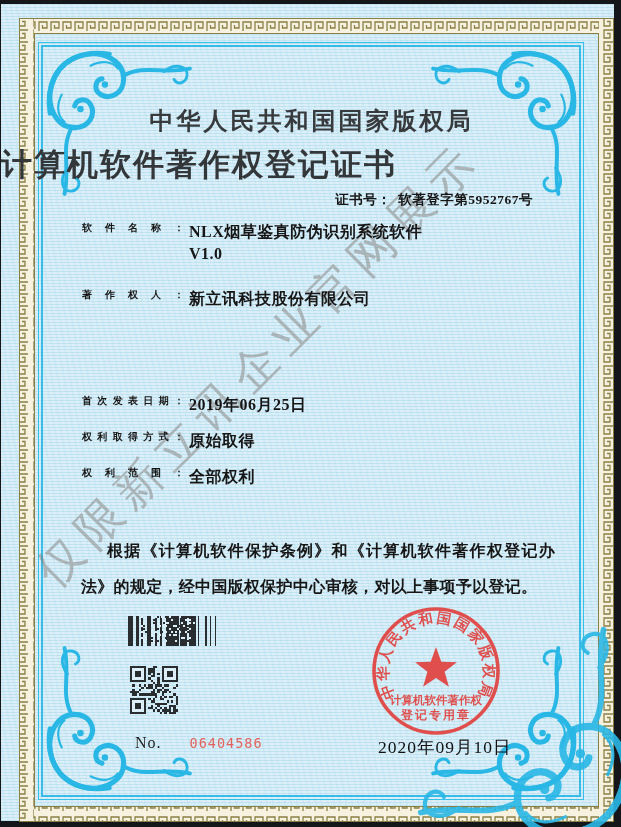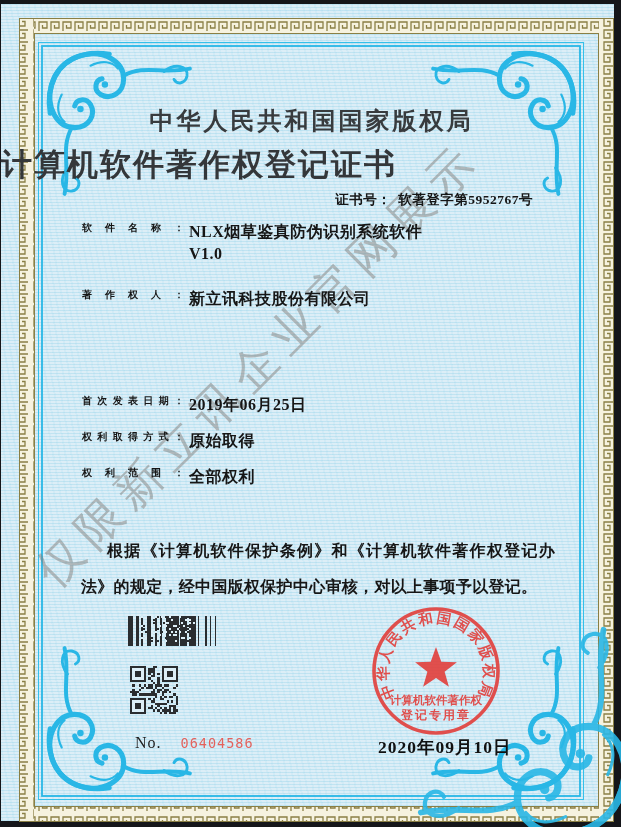--- a/index.html
+++ b/index.html
@@ -54,25 +54,25 @@
     font-size:16px;font-weight:bold;line-height:35.5px;
     text-indent:26px;letter-spacing:.3px;text-align:justify;
   }
   
   .barcode{position:absolute;left:127px;top:612px;width:88px;height:30px;}
   .qrcode{position:absolute;left:129px;top:662px;width:48px;height:48px;}
   .serial{position:absolute;left:106px;top:730px;font-size:16px;}
   .serial .prefix{color:#1d1d1d;letter-spacing:1px;margin-left:28px;}
   .serial .num{
     color:#e4625c;font-family:"DejaVu Sans Mono","Liberation Mono",monospace;
-    font-size:13.5px;letter-spacing:1px;margin-left:15px;
+    font-size:13.5px;letter-spacing:1px;margin-left:24px;
   }
   .issue-date{
     position:absolute;left:377px;top:731px;
-    font-size:17.5px;font-weight:bold;letter-spacing:1px;color:#111;
+    font-size:17.5px;font-weight:normal;letter-spacing:1px;color:#111;
   }
   .seal{position:absolute;left:355px;top:587px;width:160px;height:160px;opacity:.88;z-index:4;}
 </style>
 </head>
 <body>
 
 <div class="paper">
 
   <svg class="frame-svg" width="621" height="827" viewBox="0 0 621 827" aria-hidden="true">
     <defs>

